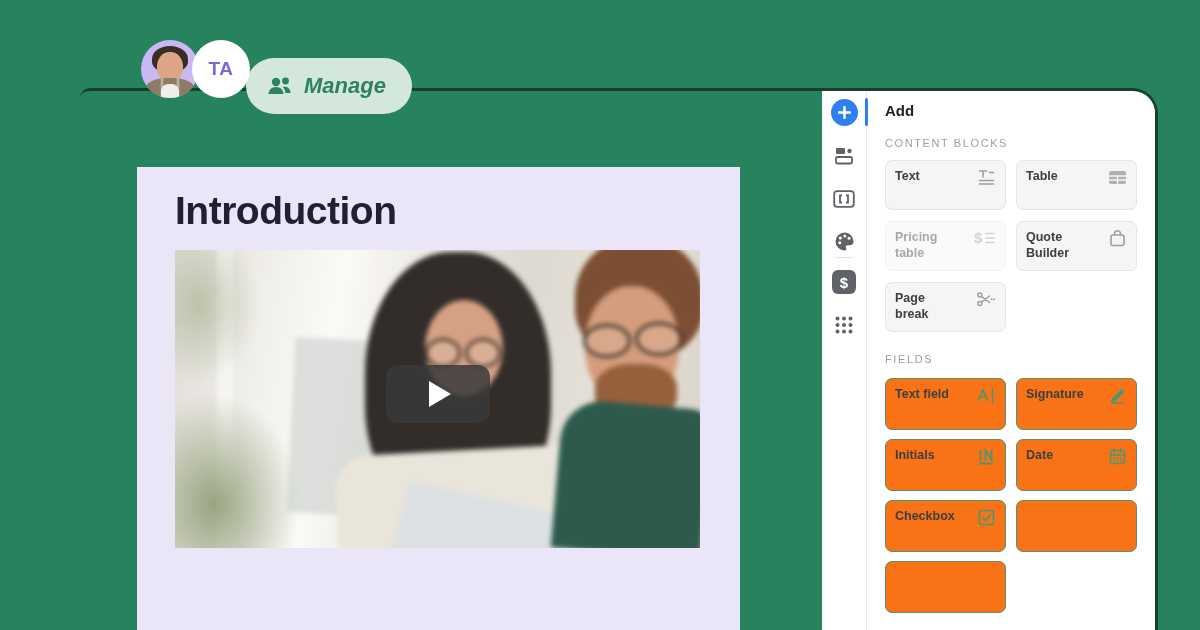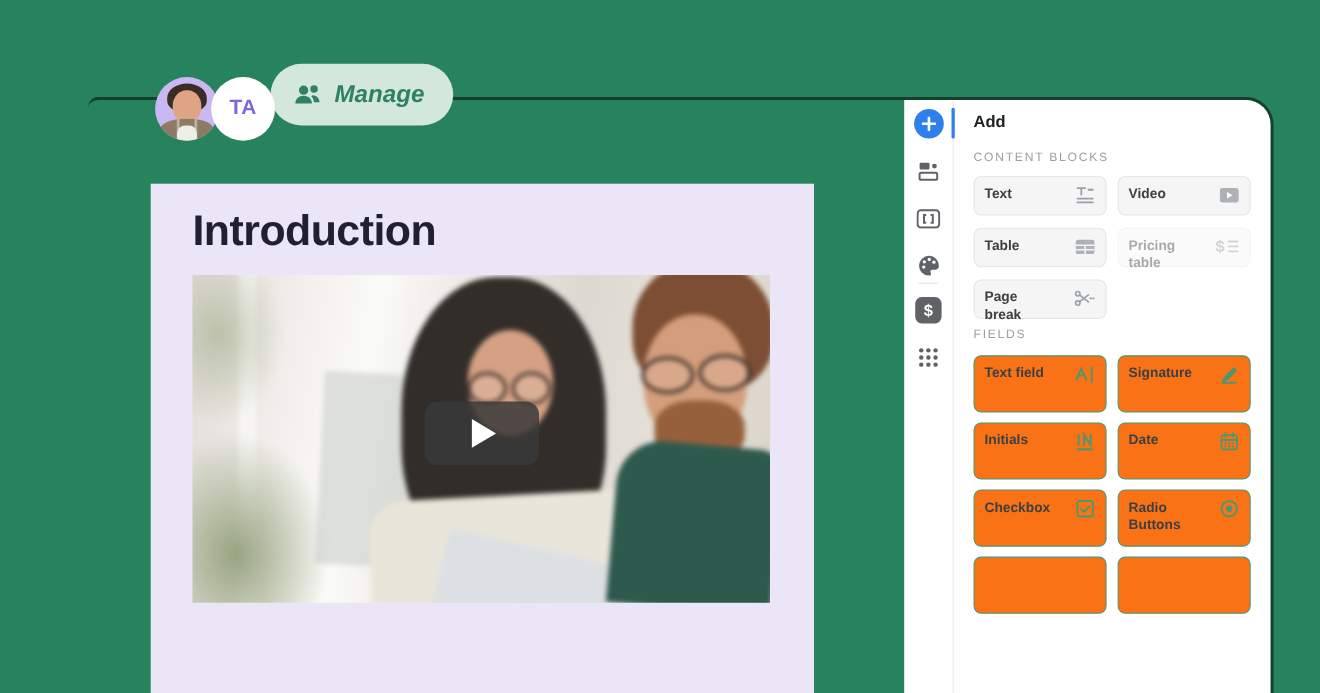--- a/index.html
+++ b/index.html
@@ -6,21 +6,21 @@
   body{width:1200px;height:630px;overflow:hidden;position:relative;
        font-family:"Liberation Sans",sans-serif;-webkit-font-smoothing:antialiased;}
   .stage{position:absolute;inset:0;}
 
   
   .window-outline{position:absolute;left:80px;top:88px;width:1078px;height:600px;
     border:3px solid #14402d;border-left:none;border-bottom:none;
     border-radius:10px 26px 0 0;box-sizing:border-box;pointer-events:none;}
 
   
-  .avatar{position:absolute;border-radius:50%;width:58px;height:58px;top:70px;}
+  .avatar{position:absolute;border-radius:50%;width:58px;height:58px;top:40px;}
   .avatar-photo{left:141px;background:#c9b8f1;overflow:hidden;z-index:2;}
   .avatar-photo .hair{position:absolute;left:11px;top:6px;width:36px;height:26px;background:#3a2d25;border-radius:50% 50% 40% 40%;}
   .avatar-photo .face{position:absolute;left:16px;top:12px;width:26px;height:30px;background:#dda583;border-radius:48%;}
   .avatar-photo .shirt{position:absolute;left:4px;top:38px;width:50px;height:24px;background:#8d7b66;border-radius:45% 45% 0 0;
     background-image:linear-gradient(90deg,#8d7b66 30%,#c9c2b2 34%,#8d7b66 38%,#8d7b66 62%,#c9c2b2 66%,#8d7b66 70%);}
   .avatar-photo .tee{position:absolute;left:20px;top:44px;width:18px;height:18px;background:#efefea;border-radius:40% 40% 0 0;}
   .avatar-ta{left:192px;background:#ffffff;z-index:3;display:flex;align-items:center;justify-content:center;
     color:#7a68dd;font-weight:bold;font-size:19px;letter-spacing:.5px;}
   .manage-pill{position:absolute;left:246px;top:58px;height:56px;padding:0 26px 0 20px;border-radius:28px;
     background:#d3e7da;display:flex;align-items:center;gap:10px;z-index:1;cursor:pointer;}
@@ -66,21 +66,21 @@
   .plus-circle{width:27px;height:27px;border-radius:50%;background:#2f80ed;color:#fff;display:flex;align-items:center;justify-content:center;}
   .active-bar{position:absolute;right:-2px;top:7px;width:3px;height:28px;background:#2f80ed;border-radius:2px;}
   .rail-divider{position:absolute;left:13px;top:166px;width:18px;height:0;border-top:1px solid #e1e3e5;}
   .dollar-badge{width:24px;height:24px;border-radius:6px;background:#5f6368;color:#fff;font-weight:bold;font-size:15px;
     display:flex;align-items:center;justify-content:center;}
   .panel{flex:1;padding:0 18px;overflow:hidden;}
   .panel-title{margin-top:11px;font-size:15px;font-weight:bold;color:#202124;}
   .section-label{margin-top:18px;font-size:11px;color:#9aa0a6;letter-spacing:1.6px;font-weight:normal;}
   .grid{margin-top:11px;display:grid;grid-template-columns:1fr 1fr;column-gap:10px;row-gap:11px;}
   .grid.fields{row-gap:9px;margin-top:13px;}
-  .card{height:36px;border-radius:7px;background:#f5f5f6;border:1px solid #e4e5e7;box-sizing:border-box;
+  .card{height:50px;border-radius:7px;background:#f5f5f6;border:1px solid #e4e5e7;box-sizing:border-box;
     padding:7px 9px;display:flex;justify-content:space-between;cursor:grab;}
   .card .lbl{font-size:12.5px;font-weight:bold;color:#3c4043;line-height:1.3;max-width:66px;}
   .card .ic{color:#a0a4a8;flex:none;margin-left:4px;}
   .card.ghost{opacity:.45;}
   .card.field{height:52px;background:#f97316;border:1.5px solid #4e9670;}
   .card.field .ic{color:#4e9670;}
   svg{display:block;}
 </style>
 </head>
 <body>
@@ -204,60 +204,60 @@
           <span class="lbl">Text</span>
           <span class="ic">
             <svg width="19" height="19" viewBox="0 0 19 19" fill="none" stroke="#9aa0a6" stroke-width="1.6" stroke-linecap="round">
               <path d="M2.5 3h7M6 3v6"></path>
                 <path d="M12.5 4.5h4"></path>
                 <path d="M2.5 12.5h14M2.5 16h14"></path>
             </svg>
             </span>
         </div>
         <div class="card">
-          <span class="lbl">Video</span>
-          <span class="ic">
-            <svg width="19" height="19" viewBox="0 0 19 19">
-              <rect x="1" y="3" width="17" height="13" rx="2.5" fill="#aeb1b6"></rect>
-              <path d="M7.5 6.5l5 3-5 3z" fill="#fff"></path>
-            </svg>
-            </span>
-        </div>
-        <div class="card">
           <span class="lbl">Table</span>
           <span class="ic">
             <svg width="19" height="19" viewBox="0 0 19 19">
               <rect x="1" y="3" width="17" height="13" rx="2" fill="#aeb1b6"></rect>
               <path d="M1 8h17M9.5 8v8M1 12h17" stroke="#f5f5f6" stroke-width="1.4"></path>
             </svg>
             </span>
         </div>
         <div class="card ghost">
           <span class="lbl">Pricing table</span>
           <span class="ic">
             <svg width="22" height="18" viewBox="0 0 22 18" fill="none">
               <text x="0" y="14" font-size="15" font-weight="bold" fill="#9aa0a6" font-family="Liberation Sans,sans-serif">$</text>
               <path d="M12 4.5h8M12 9h8M12 13.5h8" stroke="#9aa0a6" stroke-width="1.7" stroke-linecap="round"></path>
+            </svg>
+            </span>
+        </div>
+        <div class="card">
+          <span class="lbl">Quote Builder</span>
+          <span class="ic">
+            <svg width="19" height="19" viewBox="0 0 19 19" fill="none" stroke="#9aa0a6" stroke-width="1.6">
+              <rect x="3" y="6" width="13" height="10.5" rx="2"></rect>
+              <path d="M6.5 6V4.8a3 3 0 016 0V6"></path>
             </svg>
             </span>
         </div>
         <div class="card">
           <span class="lbl">Page break</span>
           <span class="ic">
             <svg width="20" height="19" viewBox="0 0 20 19" fill="none" stroke="#9aa0a6" stroke-width="1.5" stroke-linecap="round">
               <circle cx="3.8" cy="5" r="2"></circle>
                 <circle cx="3.8" cy="13.5" r="2"></circle>
               <path d="M5.5 6.3l8 6.2M5.5 12.2l8-6.2"></path>
               <path d="M15.5 9.3h.01M18 9.3h.01" stroke-width="2"></path>
             </svg>
             </span>
         </div>
       </div>
 
-      <div class="section-label" style="margin-top:8px">FIELDS</div>
+      <div class="section-label" style="margin-top:21px">FIELDS</div>
 
       <div class="grid fields">
         <div class="card field">
           <span class="lbl">Text field</span>
           <span class="ic">
             <svg width="20" height="19" viewBox="0 0 20 19" fill="none" stroke="#4e9670" stroke-width="1.7" stroke-linecap="round">
               <path d="M2.5 14L7 4l4.5 10M4.3 10.5h5.4"></path>
                 <path d="M16.5 2.5v14"></path>
             </svg>
             </span>
@@ -292,28 +292,19 @@
         </div>
         <div class="card field">
           <span class="lbl">Checkbox</span>
           <span class="ic">
             <svg width="19" height="19" viewBox="0 0 19 19" fill="none" stroke="#4e9670" stroke-width="1.7" stroke-linecap="round">
               <rect x="2.5" y="2.5" width="14" height="14" rx="2"></rect>
               <path d="M6 9.8l2.6 2.6 4.6-5.4" stroke-linejoin="round"></path>
             </svg>
             </span>
         </div>
-        <div class="card field">
-          <span class="lbl">Radio Buttons</span>
-          <span class="ic">
-            <svg width="19" height="19" viewBox="0 0 19 19" fill="none">
-              <circle cx="9.5" cy="9.5" r="7" stroke="#4e9670" stroke-width="1.7"></circle>
-              <circle cx="9.5" cy="9.5" r="3" fill="#4e9670"></circle>
-            </svg>
-            </span>
-        </div>
         <div class="card field"></div>
         <div class="card field"></div>
       </div>
     </div>
   </div>
 
 </div>
 
 </body></html>

